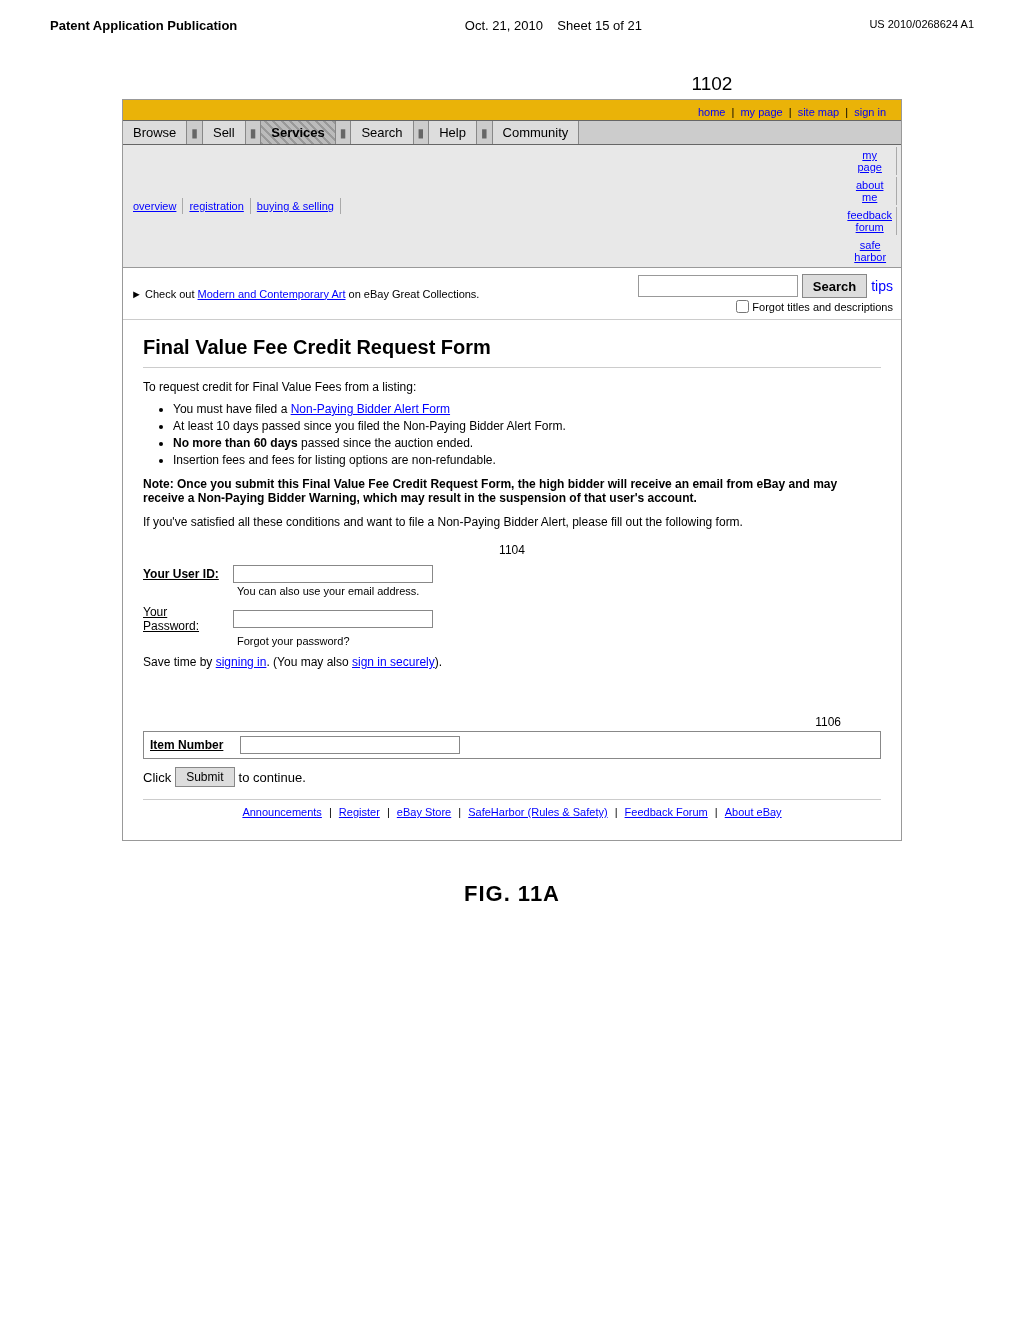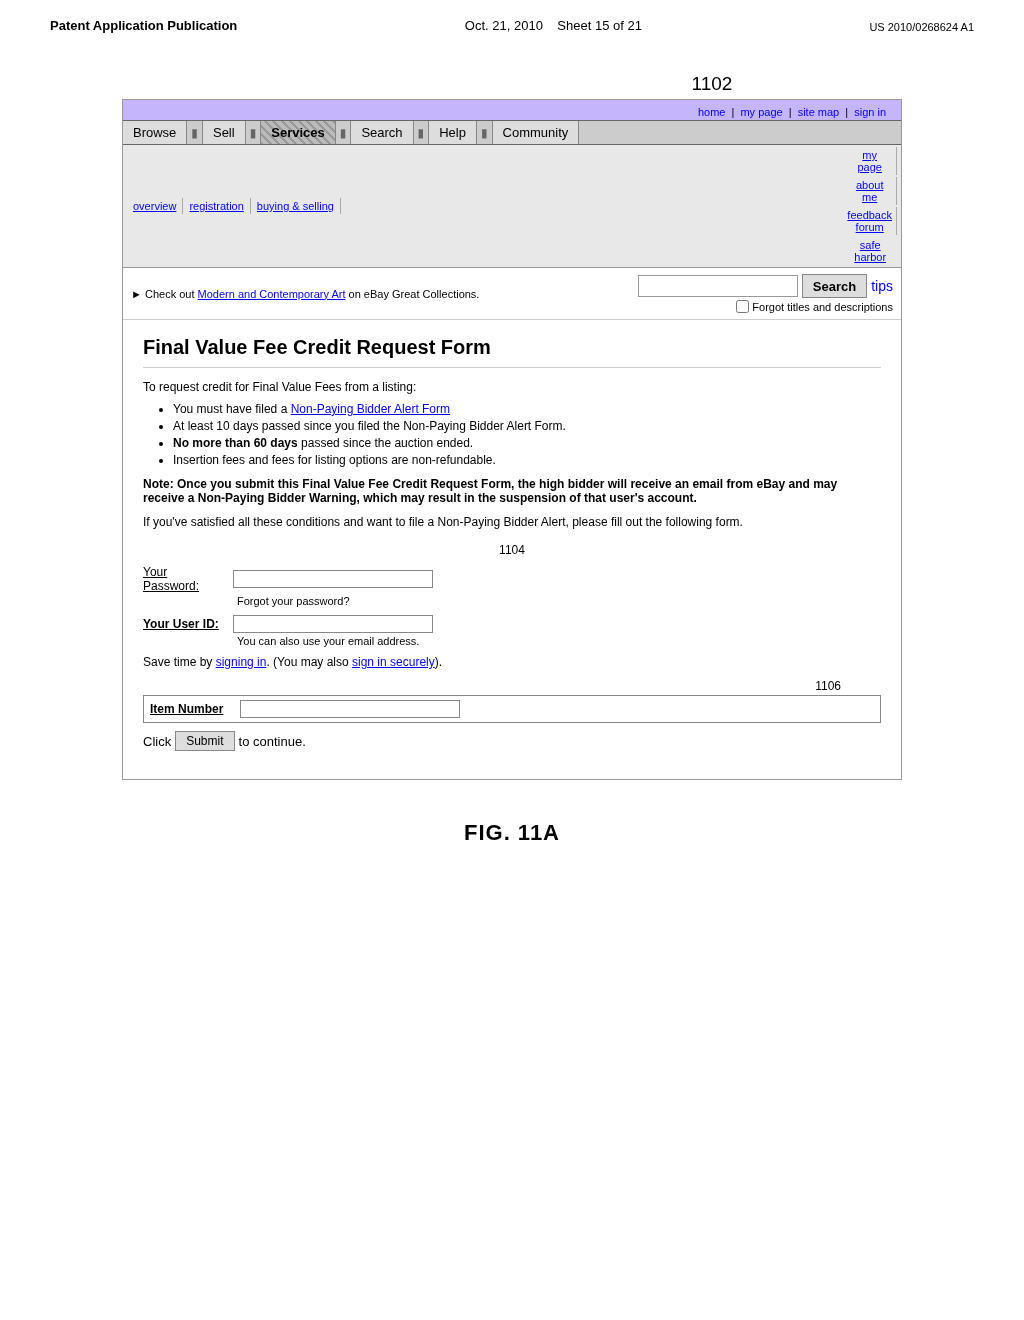--- a/index.html
+++ b/index.html
@@ -20,21 +20,21 @@
       display: flex;
       flex-direction: column;
       align-items: center;
     }
 
     
     .patent-header {
       width: 100%;
       display: flex;
       justify-content: space-between;
-      align-items: flex-end;
+      align-items: flex-start;
       padding: 18px 50px 10px 50px;
       font-size: 13px;
     }
     .patent-header-left {
       font-weight: bold;
       font-size: 13px;
     }
     .patent-header-right {
       font-size: 11px;
     }
@@ -62,21 +62,21 @@
 
     
     .ebay-box {
       width: 780px;
       border: 1px solid #999;
       background: #fff;
     }
 
     
     .ebay-nav-top {
-      background: #c4b5fd;
+      background: #eab308;
       padding: 4px 8px 0px 8px;
     }
     .ebay-nav-links {
       text-align: right;
       font-size: 11px;
       padding: 2px 4px;
       color: #000;
     }
     .ebay-nav-links a {
       color: #00f;
@@ -302,20 +302,21 @@
     .ref-1106-wrapper {
       position: relative;
       display: flex;
       flex-direction: column;
     }
     .ref-1106 {
       font-size: 12px;
       text-align: right;
       margin-right: 40px;
       margin-bottom: 2px;
+      margin-top: 36px;
     }
 
     
     .item-number-row {
       display: flex;
       align-items: center;
       border: 1px solid #888;
       margin-bottom: 8px;
       padding: 4px 6px;
     }
@@ -473,55 +474,63 @@
         </div>
 
         <div class="form-cond">
           If you've satisfied all these conditions and want to file a Non-Paying Bidder Alert, please fill out the following form.
         </div>
 
         <div class="ref-1104">1104</div>
 
         <div class="form-field-group">
           <div class="form-field-row">
+            <span class="form-field-label bold-underline">Your User ID:</span>
+            <input class="form-field-input" type="text" style="">
+          </div>
+          <div class="form-field-hint">You can also use your email address.</div>
+        </div>
+
+        <div class="form-field-group">
+          <div class="form-field-row">
             <span class="form-field-label bold-underline" style="width:90px;font-weight:normal;">Your<br>Password:</span>
             <input class="form-field-input" type="password" style="">
           </div>
           <div class="form-field-hint">
             <a>Forgot</a> your password?
           </div>
         </div>
 
-        <div class="form-field-group">
-          <div class="form-field-row">
-            <span class="form-field-label bold-underline">Your User ID:</span>
-            <input class="form-field-input" type="text" style="">
-          </div>
-          <div class="form-field-hint">You can also use your email address.</div>
-        </div>
-
         <div class="form-signin-row">
           Save time by <a>signing in</a>. (You may also <a>sign in securely</a>).
         </div>
 
         <div class="ref-1106-wrapper">
           <div class="ref-1106">1106</div>
 
           <div class="item-number-row">
             <span class="item-number-label">Item Number</span>
             <input class="item-number-input" type="text" style="">
           </div>
         </div>
 
         <div class="submit-row">
           <span>Click</span>
           <button class="submit-button">Submit</button>
           <span>to continue.</span>
         </div>
 
+        <div class="ebay-footer">
+          <a>Announcements</a> |
+          <a>Register</a> |
+          <a>eBay Store</a> |
+          <a>SafeHarbor (Rules &amp; Safety)</a> |
+          <a>Feedback Forum</a> |
+          <a>About eBay</a>
+        </div>
 
       </div>
     </div>
 
     <div class="figure-label">FIG. 11A</div>
 
   </div>
 </div>
 
 </body></html>

